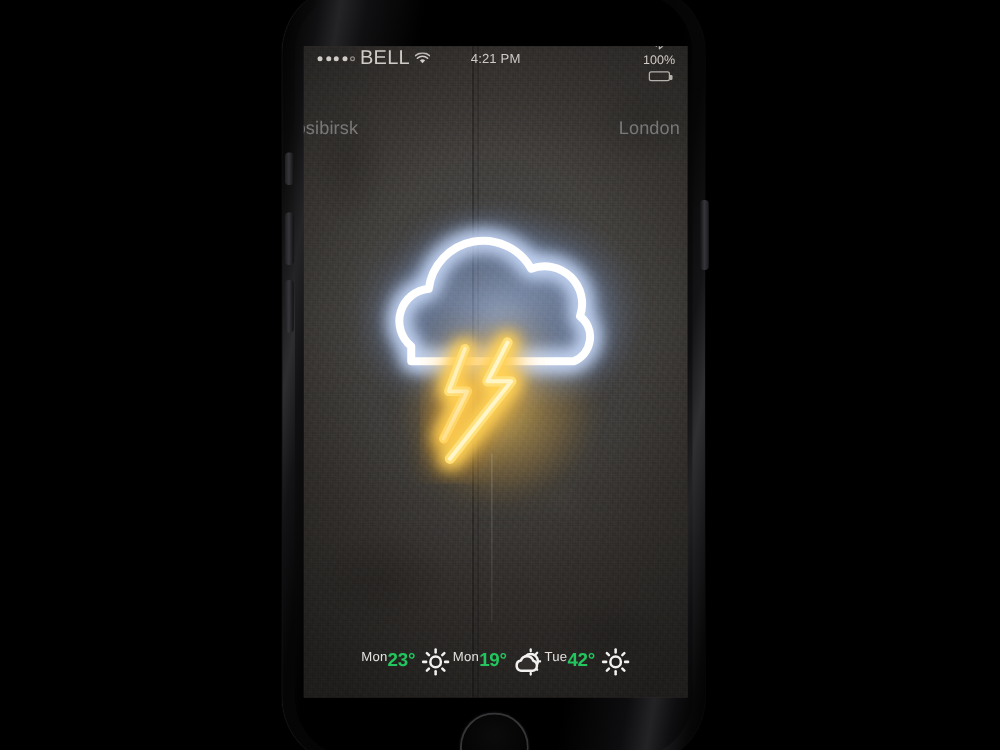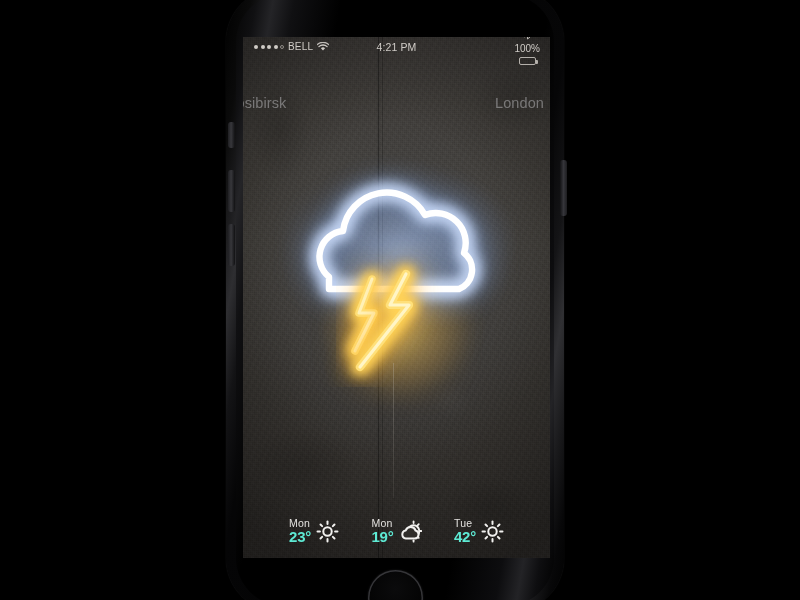--- a/index.html
+++ b/index.html
@@ -78,21 +78,21 @@
   
   #status-bar{
     position:absolute;left:0;top:0;width:100%;height:19px;
     display:flex;align-items:center;color:#cfcbc6;font-size:10px;
     z-index:6;
   }
   #status-left{display:flex;align-items:center;gap:4px;padding-left:11px;}
   #signal-dots{display:flex;align-items:center;gap:2.5px;}
   .sdot{width:4px;height:4px;border-radius:50%;background:#cfcbc6;}
   .sdot.off{background:transparent;border:1px solid #8f8b86;width:2px;height:2px;}
-  #carrier-label{font-size:10px;letter-spacing:.2px;}
+  #carrier-label{font-size:16px;letter-spacing:.2px;}
   #status-center{position:absolute;left:0;right:0;text-align:center;font-size:10.5px;font-weight:normal;letter-spacing:.1px;}
   #status-right{margin-left:auto;display:flex;align-items:center;gap:3px;padding-right:10px;flex-direction:column;}
   #battery-pct{font-size:10px;}
   #battery-icon{width:17px;height:8px;border:1px solid #b4b0ab;border-radius:2px;position:relative;padding:1px;box-sizing:border-box;}
   #battery-fill{height:100%;width:100%;background:#cfcbc6;border-radius:1px;}
   #battery-cap{position:absolute;right:-3px;top:2px;width:2px;height:4px;background:#b4b0ab;border-radius:0 1px 1px 0;}
 
   
   #city-tabs{
     position:absolute;top:58px;left:0;width:100%;
@@ -131,23 +131,23 @@
     margin-top:12px;font-size:19px;font-weight:300;color:#eceae7;
     letter-spacing:.2px;text-shadow:0 1px 4px rgba(0,0,0,.5);
   }
 
   
   #forecast{
     position:absolute;left:46px;top:481px;width:215px;
     display:flex;justify-content:space-between;align-items:center;z-index:5;
   }
   .forecast-day{display:flex;align-items:center;gap:5px;}
-  .fd-text{display:flex;flex-direction:column;align-items:flex-start;line-height:1.08;}
+  .fd-text{display:flex;flex-direction:row;align-items:flex-start;line-height:1.08;}
   .fd-name{font-size:10.5px;color:#e3e1de;letter-spacing:.2px;}
-  .fd-temp{font-size:15px;font-weight:bold;color:#5eead4;letter-spacing:-.2px;}
+  .fd-temp{font-size:15px;font-weight:bold;color:#22c55e;letter-spacing:-.2px;}
   .fd-icon{width:23px;height:23px;flex:none;}
 
   
   #home-button{
     position:absolute;left:368px;top:570px;width:55px;height:55px;border-radius:50%;
     background:radial-gradient(circle at 50% 35%,#0b0b0c,#030303 70%);
     box-shadow:inset 0 0 0 1.5px rgba(92,92,98,.55), 0 0 2px rgba(70,70,76,.4);
   }
 </style>
 </head>

